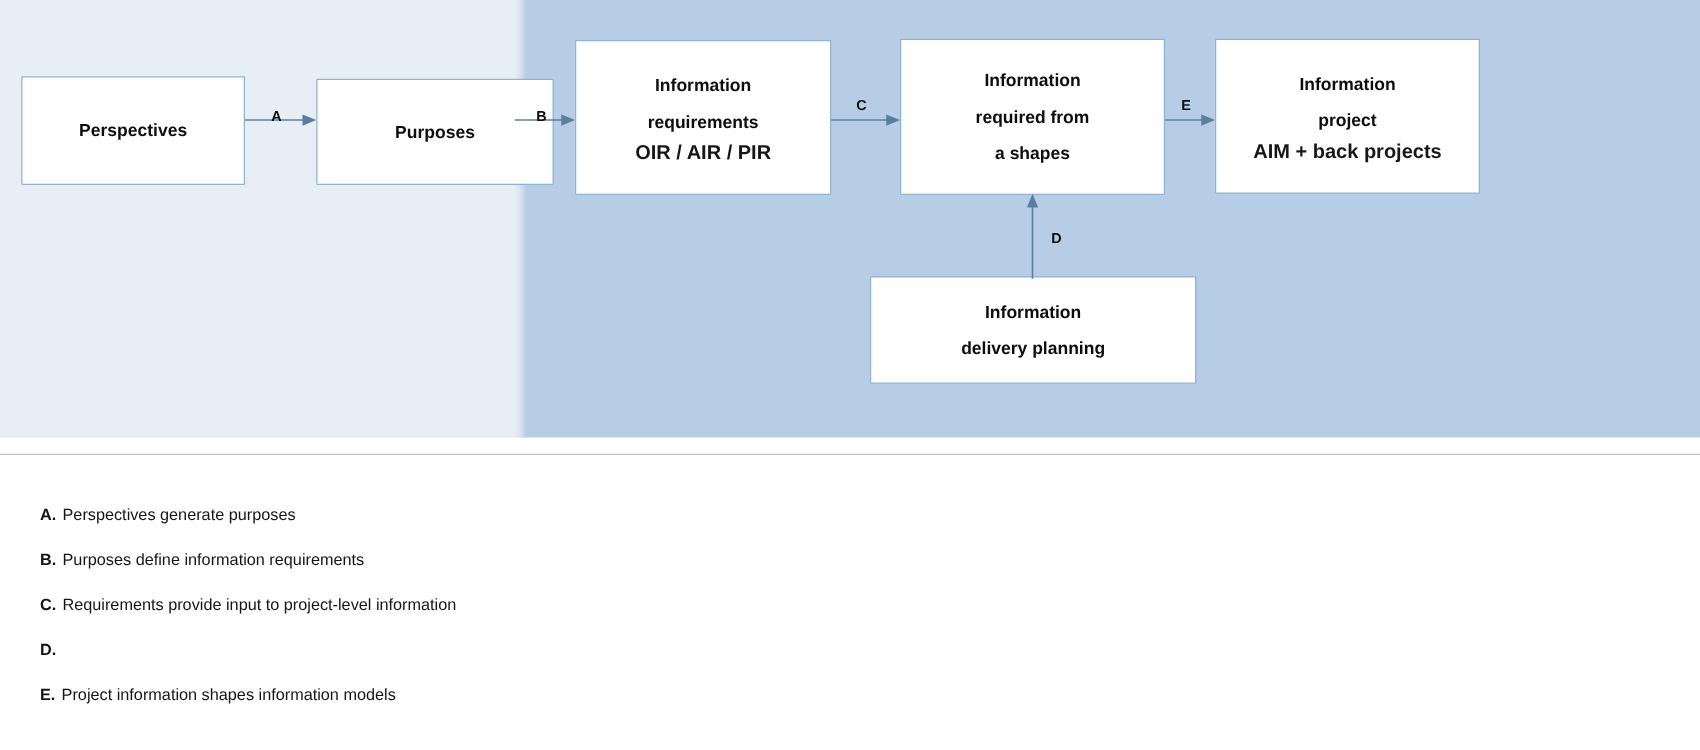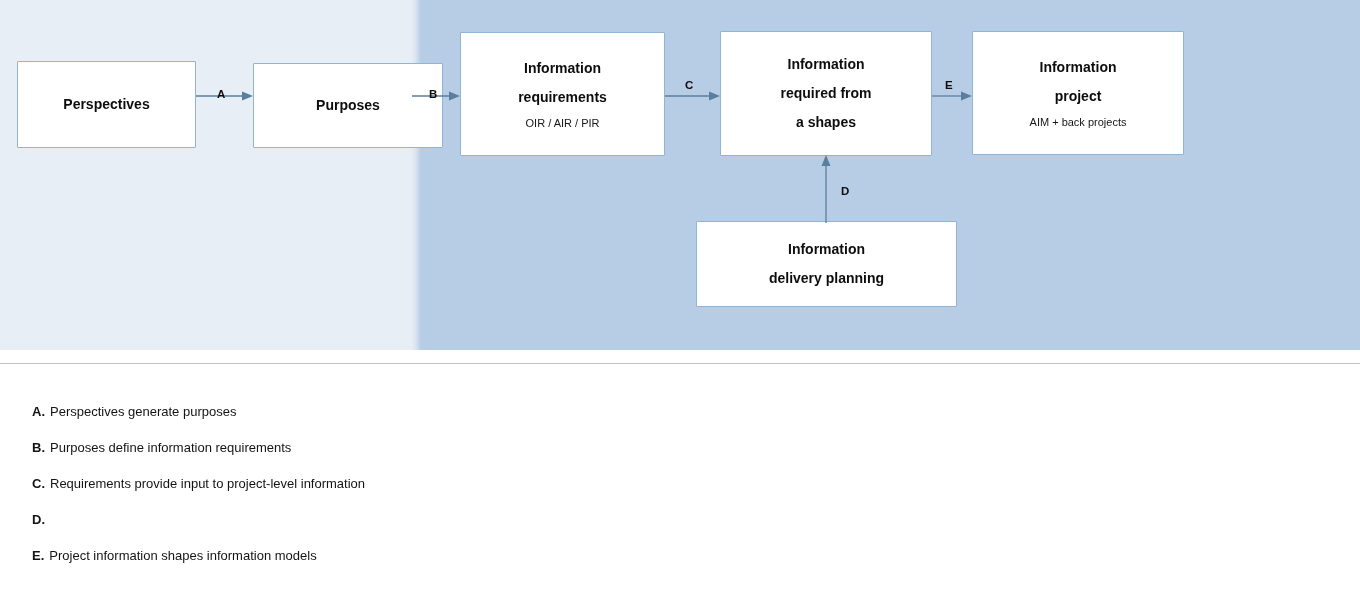--- a/index.html
+++ b/index.html
@@ -60,22 +60,22 @@
     text-align: center;
   }
   .node .line {
     font-size: 14px;
     font-weight: bold;
     line-height: 29px;
     white-space: nowrap;
     color: #0d0d0d;
   }
   .node .sub {
-    font-size: 11px;
-    font-weight: normal;
+    font-size: 16px;
+    font-weight: bold;
     line-height: 22px;
     white-space: nowrap;
     color: #161616;
   }
 
   #node-perspectives { left: 17px;  top: 61px;  width: 179px; height: 87px; text-align: center; }
   #node-purposes     { left: 253px; top: 63px;  width: 190px; height: 85px; }
   #node-requirements { left: 460px; top: 32px;  width: 205px; height: 124px; }
   #node-project      { left: 720px; top: 31px;  width: 212px; height: 125px; }
   #node-models       { left: 972px; top: 31px;  width: 212px; height: 124px; }

